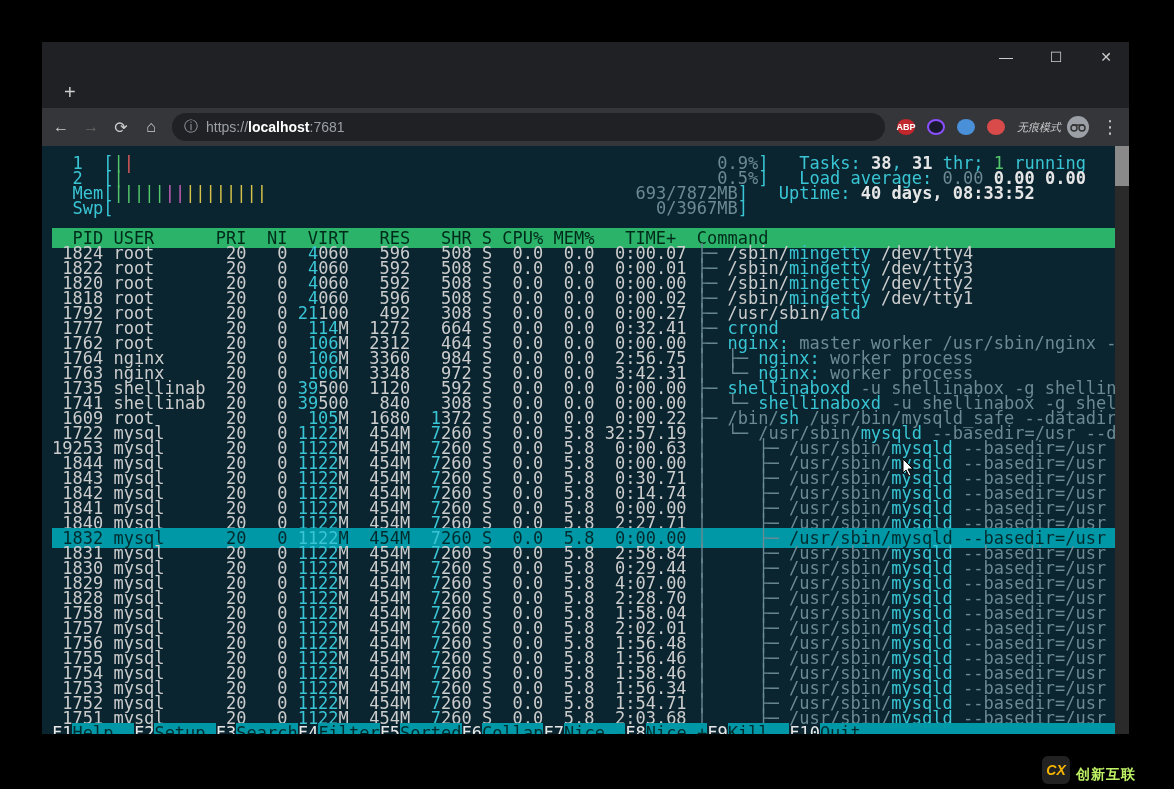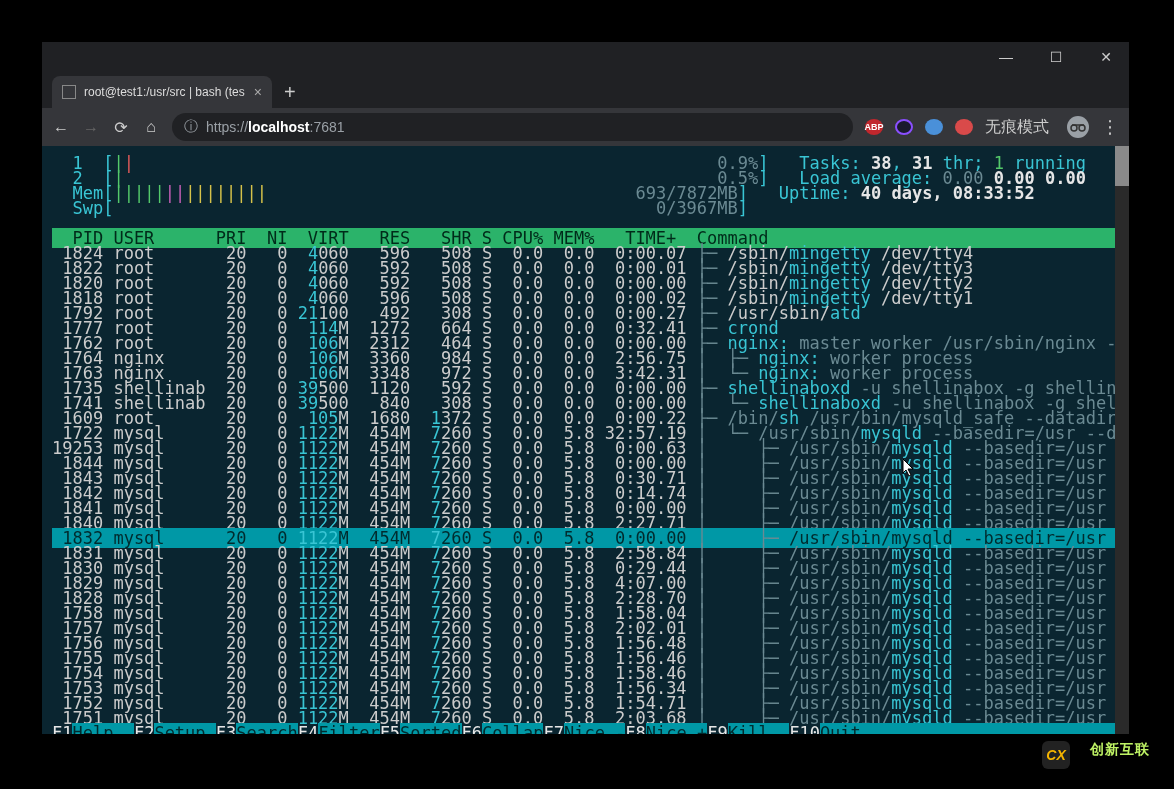--- a/index.html
+++ b/index.html
@@ -13,59 +13,54 @@
   .tab-title { flex: 1; white-space: nowrap; overflow: hidden; text-overflow: ellipsis; }
   .tab-close { color: #aaa; font-size: 14px; }
   .newtab { color: #ccc; font-size: 20px; padding: 4px 12px; }
   .toolbar { height: 38px; background: #35363a; display: flex; align-items: center; padding: 0 10px; gap: 12px; }
   .nav-icon { color: #ccc; font-size: 16px; width: 18px; text-align: center; }
   .addr { flex: 1; display: flex; align-items: center; background: #202124; border-radius: 20px; padding: 5px 12px; gap: 8px; color:#9aa0a6; font-size: 14px; }
   .addr .url { color: #9aa0a6; }
   .addr .url b { color: #fff; font-weight: bold; }
   .ext-icons { display: flex; gap: 12px; align-items: center; }
   .ext { width: 18px; height: 16px; border-radius: 50%; display:flex; align-items:center; justify-content:center; font-size:9px; font-weight:bold; }
-  .incog { color:#ccc; font-size: 16px; display:flex; align-items:center; gap:18px;}
+  .incog { color:#ccc; font-size: 11px; display:flex; align-items:center; gap:6px;font-style:italic;}
   .incog-icon { width:22px; height:22px; background:#9aa0a6; border-radius:50%; display:flex; align-items:center; justify-content:center;}
   .menu-dots { color:#ccc; font-size: 18px; }
   .content { flex:1; background:#0a2530; position:relative; overflow:hidden; }
   .term { font-family: "Consolas","Menlo",monospace; font-size: 17px; line-height: 15px; color:#ccc; padding: 10px 0 0 10px; white-space: pre; }
   .c-cyan { color:#39c5d4; }
   .c-dim { color:#6b8a93; }
   .c-white { color:#e6e6e6; font-weight:bold; }
   .c-green { color:#54c96a; }
   .c-yellow { color:#d6c24a; }
   .c-red { color:#e05a5a; }
   .c-magenta { color:#c75fb8; }
   .hdr-row { background:#2bb36a; color:#002b1a; }
   .sel-row { background:#0098a6; color:#002b2e; }
   .foot-row { }
   .foot-key { color:#e6e6e6; }
   .foot-lbl { background:#0098a6; color:#002b2e; }
   .scrollbar { position:absolute; right:0; top:0; width:14px; height:100%; background:#2a2a2a; }
   .scroll-thumb { width:100%; height:40px; background:#8a8a8a; }
   .cursor { position:absolute; width:14px; height:20px; pointer-events:none; }
-  .watermark { position:absolute; right:0; bottom:16px; width:140px; height:36px; display:flex; align-items:flex-start; gap:20px; padding:4px 8px; }
+  .watermark { position:absolute; right:0; bottom:1px; width:140px; height:36px; display:flex; align-items:flex-end; gap:6px; padding:4px 8px; }
   .wm-badge { width:28px; height:28px; background:#222; border-radius:6px; display:flex; align-items:center; justify-content:center; color:#f5b400; font-weight:bold; font-size:14px; font-style:italic; }
   .wm-text { color:#bef264; font-size:14px; font-weight:bold; letter-spacing:1px; }
 </style>
 </head>
 <body>
 
 <div class="browser">
   <div class="titlebar">
     <span>—</span>
     <span>☐</span>
     <span>✕</span>
   </div>
   <div class="tabbar">
-    <div class="tab">
-      <span class="tab-icon"></span>
-      <span class="tab-title">root@test1:/usr/src | bash (tes</span>
-      <span class="tab-close">×</span>
-    </div>
     <div class="newtab">+</div>
   </div>
   <div class="toolbar">
     <span class="nav-icon">←</span>
     <span class="nav-icon" style="color:#666">→</span>
     <span class="nav-icon">⟳</span>
     <span class="nav-icon">⌂</span>
     <div class="addr">
       <span>ⓘ</span>
       <span class="url"><span>https://</span><b>localhost</b><span>:7681</span></span>

